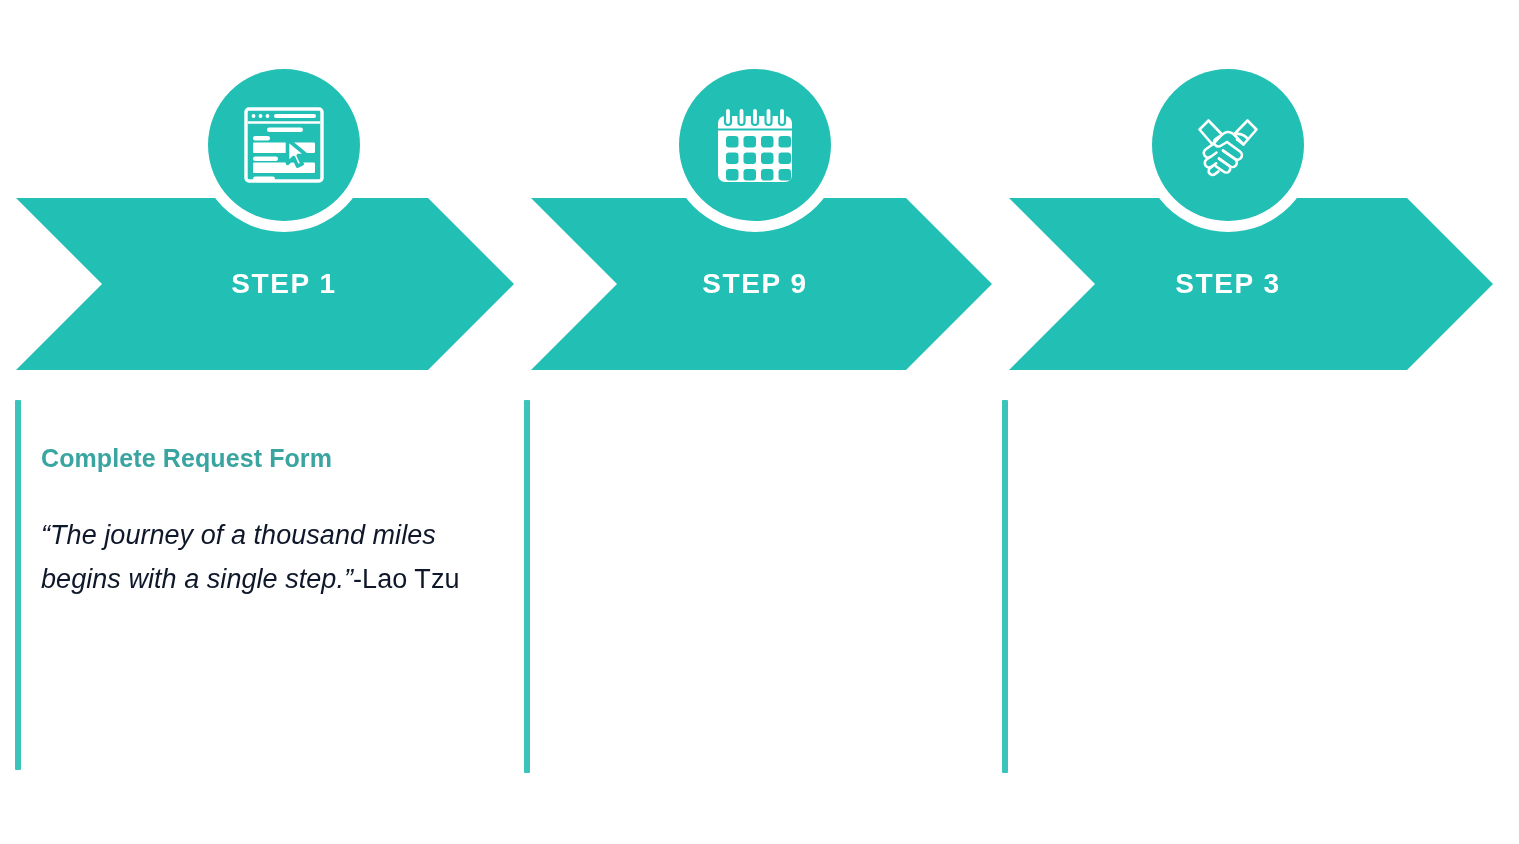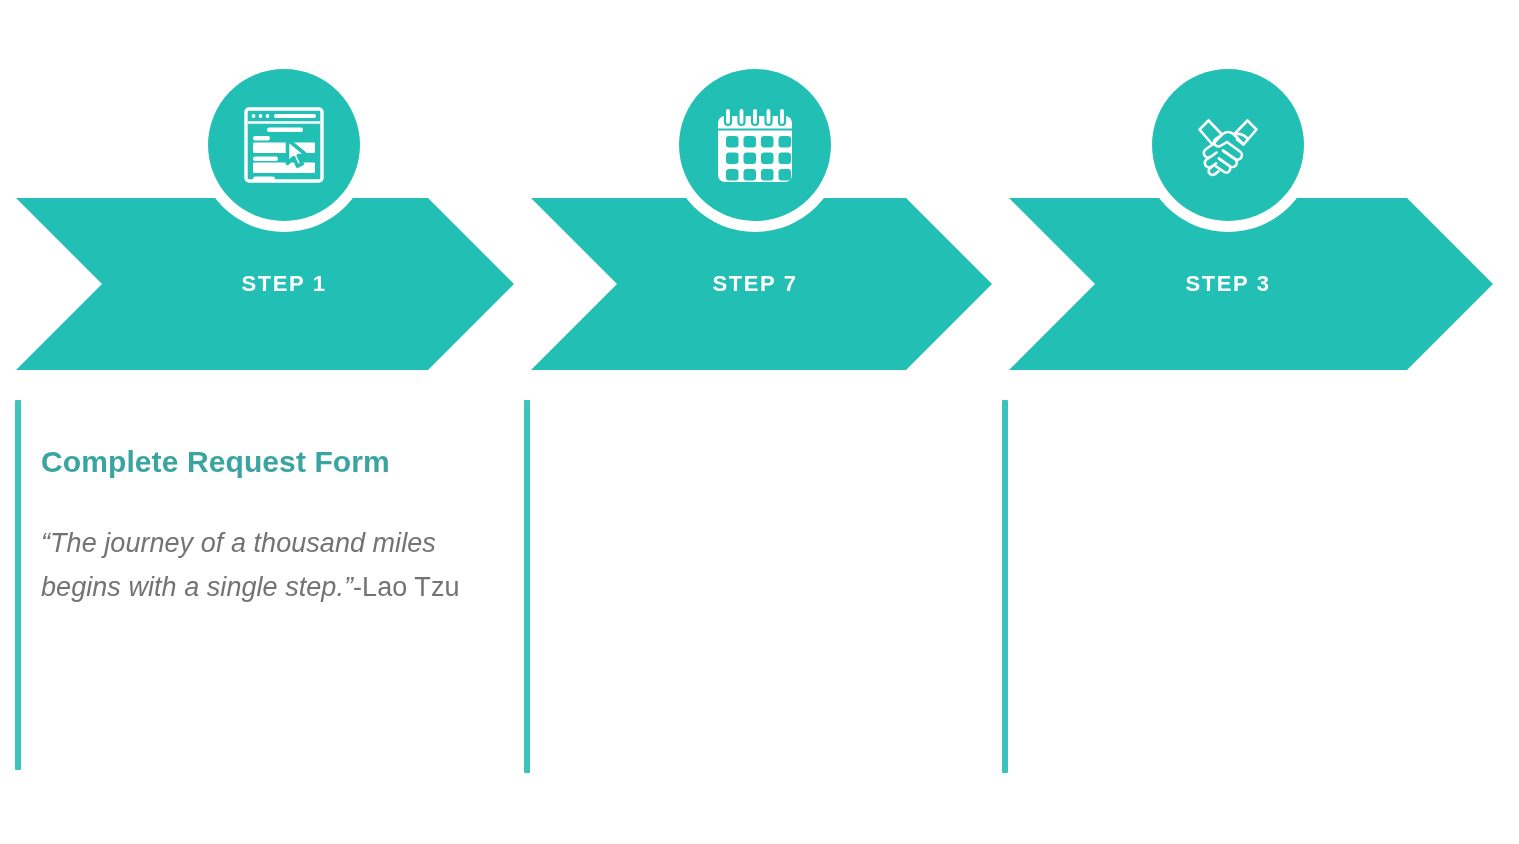--- a/index.html
+++ b/index.html
@@ -25,21 +25,21 @@
     height: 172px;
   }
   #process-band svg { display: block; }
 
   .step-label {
     position: absolute;
     top: 262px;
     height: 44px;
     line-height: 44px;
     color: #ffffff;
-    font-size: 22px;
+    font-size: 28px;
     font-weight: bold;
     letter-spacing: 1.6px;
     text-align: center;
     white-space: nowrap;
     user-select: none;
   }
   #step-label-0 { left: 208px; width: 152px; }
   #step-label-1 { left: 679px; width: 152px; }
   #step-label-2 { left: 1152px; width: 152px; }
 
@@ -83,30 +83,30 @@
   #accent-bar-2 { height: 373px; }
 
   .col-body {
     padding-left: 26px;
   }
 
   .col-heading {
     margin: 0;
     padding-top: 38px;
     color: #3AA5A0;
-    font-size: 30px;
+    font-size: 25px;
     font-weight: bold;
     line-height: 1.62;
     letter-spacing: 0.1px;
   }
 
   .col-quote {
     margin: 0;
     padding-top: 34px;
-    color: #737373;
+    color: #0f172a;
     font-size: 27px;
     line-height: 1.63;
     font-style: italic;
     letter-spacing: 0.05px;
   }
   #col-quote-1, #col-quote-2 { padding-top: 30px; }
   .col-quote .attrib {
     font-style: normal;
   }
 </style>
@@ -118,21 +118,21 @@
 
     <path d="M 16 0 L 428 0 L 514 86 L 428 172 L 16 172 L 102 86 Z" fill="#22BFB5"></path>
 
     <path d="M 531 0 L 906 0 L 992 86 L 906 172 L 531 172 L 617 86 Z" fill="#22BFB5"></path>
 
     <path d="M 1009 0 L 1407 0 L 1493 86 L 1407 172 L 1009 172 L 1095 86 Z" fill="#22BFB5"></path>
   </svg>
 </div>
 
 <div class="step-label" id="step-label-0">STEP 1</div>
-<div class="step-label" id="step-label-1">STEP 7</div>
+<div class="step-label" id="step-label-1">STEP 9</div>
 <div class="step-label" id="step-label-2">STEP 3</div>
 
 <div class="icon-circle" id="icon-circle-0">
   <span>
     <svg width="84" height="84" viewBox="0 0 84 84" xmlns="http://www.w3.org/2000/svg">
 
       <rect x="4" y="6" width="76" height="72" rx="3" ry="3" fill="none" stroke="#ffffff" stroke-width="3.4"></rect>
 
       <line x1="5.7" y1="19.5" x2="78.3" y2="19.5" stroke="#ffffff" stroke-width="2.6"></line>
 

